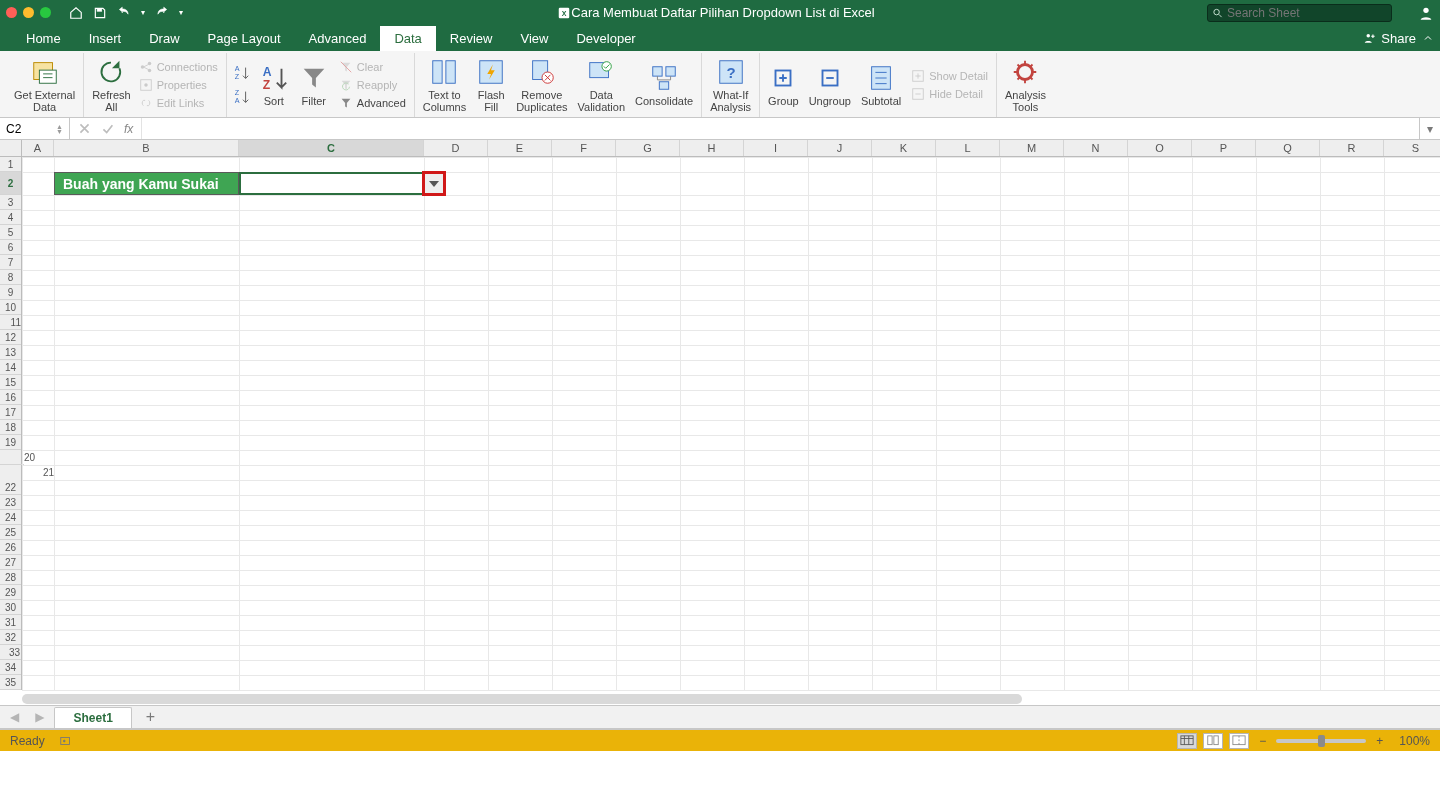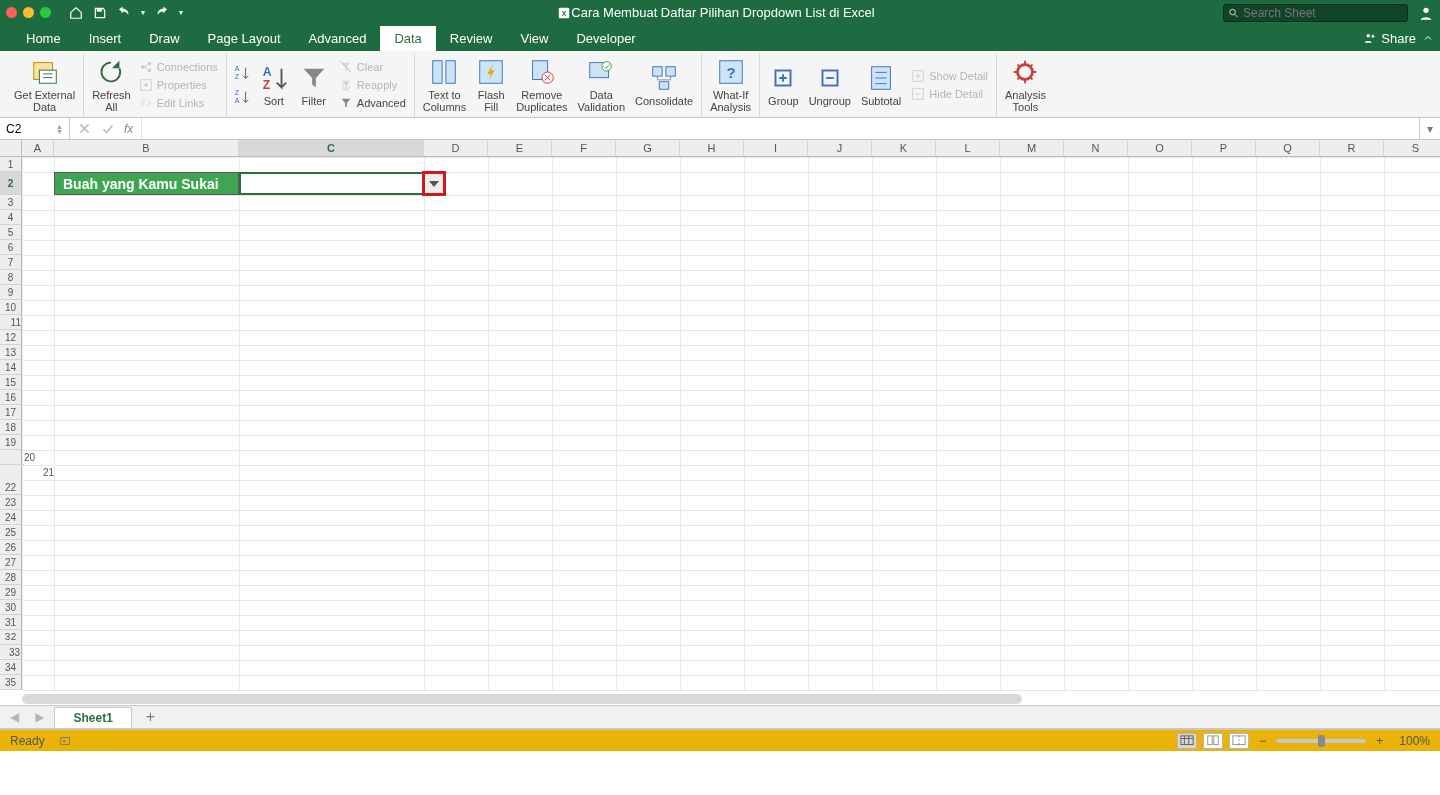--- a/index.html
+++ b/index.html
@@ -6,21 +6,21 @@
 html,body{width:1440px;height:795px;overflow:hidden;background:#fff;font-size:12px}
 
 .titlebar{height:25px;background:#1f6b41;color:#fff;display:flex;align-items:center;padding:0 6px;position:relative}
 .traffic{display:flex;gap:6px;align-items:center}
 .traffic span{width:11px;height:11px;border-radius:50%}
 .tr-r{background:#ff5f57}.tr-y{background:#febc2e}.tr-g{background:#28c840}
 .qa{display:flex;gap:10px;margin-left:18px;align-items:center}
 .qa svg,.qa span.caret{width:14px;height:14px;fill:#fff;stroke:#fff}
 .title{position:absolute;left:0;right:8px;text-align:center;font-size:13px;pointer-events:none;display:flex;gap:0;justify-content:center;align-items:center}
 .title svg{width:14px;height:14px;fill:#fff}
-.tb-right{margin-left:auto;display:flex;align-items:center;gap:10px}
+.tb-right{margin-left:auto;display:flex;align-items:center;gap:26px}
 .search-box{background:#11452a;border:1px solid #0a2d1b;color:#cfe8d9;width:185px;height:18px;border-radius:3px;display:flex;align-items:center;padding:0 4px;gap:4px}
 .search-box svg{width:12px;height:12px;fill:#cfe8d9}
 .search-box input{background:transparent;border:none;outline:none;color:#cfe8d9;font-size:12px;width:100%}
 
 .tabs{height:26px;background:#1f6b41;display:flex;align-items:flex-end;padding-left:12px;position:relative}
 .tab{color:#fff;font-size:13px;padding:5px 14px;cursor:pointer}
 .tab.active{background:#fff;color:#2c6e3f}
 .tabs-right{position:absolute;right:6px;top:0;height:26px;display:flex;align-items:center;gap:6px;color:#fff}
 .share{display:flex;align-items:center;gap:4px;font-size:13px}
 .share svg{width:14px;height:14px;fill:#fff}
@@ -416,21 +416,21 @@
       <div class="rh" style="height: 15px; line-height: 15px;">22</div>
       <div class="rh" style="height: 15px; line-height: 15px;">23</div>
       <div class="rh" style="height: 15px; line-height: 15px;">24</div>
       <div class="rh" style="height: 15px; line-height: 15px;">25</div>
       <div class="rh" style="height: 15px; line-height: 15px;">26</div>
       <div class="rh" style="height: 15px; line-height: 15px;">27</div>
       <div class="rh" style="height: 15px; line-height: 15px;">28</div>
       <div class="rh" style="height: 15px; line-height: 15px;">29</div>
       <div class="rh" style="height: 15px; line-height: 15px;">30</div>
       <div class="rh" style="height: 15px; line-height: 15px;">31</div>
-      <div class="rh" style="height: 15px; line-height: 15px; font-family: Liberation Mono, monospace;">32</div>
+      <div class="rh" style="height: 15px; line-height: 15px;">32</div>
       <div class="rh" style="height: 15px; line-height: 15px; padding-left: 8px;">33</div>
       <div class="rh" style="height: 15px; line-height: 15px;">34</div>
       <div class="rh" style="height: 15px; line-height: 15px;">35</div>
     </div>
   <div class="cells" id="cells" style="width: 1426px; height: 533px;">
 
   <div class="gridlines-v" style="left: 0px; height: 533px;"></div>
       <div class="gridlines-v" style="left: 32px; height: 533px;"></div>
       <div class="gridlines-v" style="left: 217px; height: 533px;"></div>
       <div class="gridlines-v" style="left: 402px; height: 533px;"></div>

